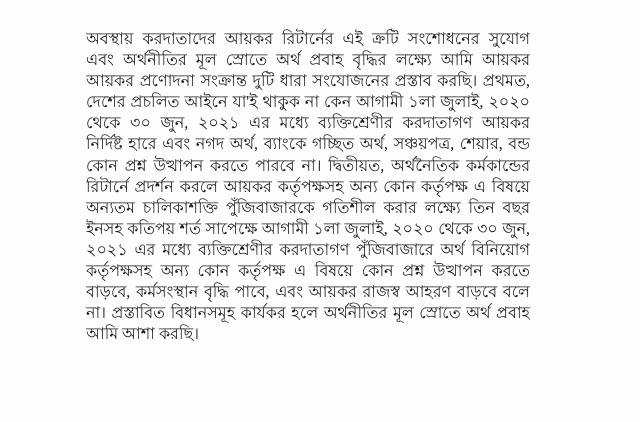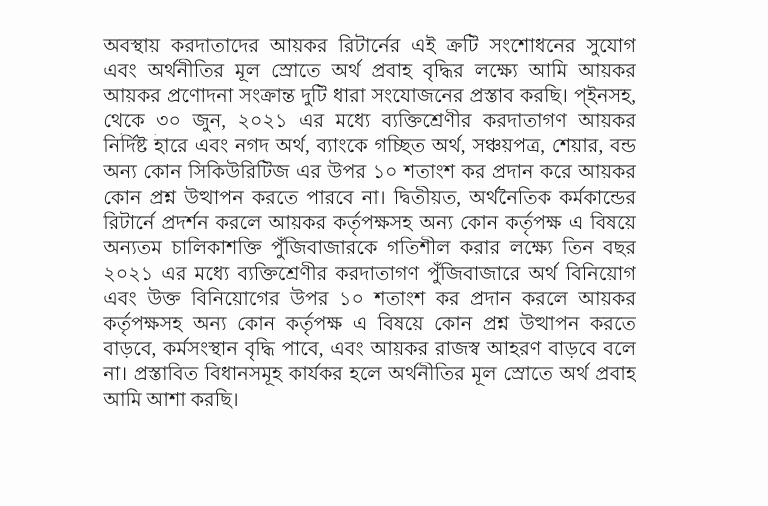--- a/index.html
+++ b/index.html
@@ -36,27 +36,27 @@
     text-align-last: left;
   }
 </style>
 </head>
 <body>
 
 <div class="page">
   <div class="textblock">
     <div class="ln">অবস্থায় করদাতাদের আয়কর রিটার্নের এই ক্রটি সংশোধনের সুযোগ প্রদান</div>
     <div class="ln">এবং অর্থনীতির মূল স্রোতে অর্থ প্রবাহ বৃদ্ধির লক্ষ্যে আমি আয়কর অধ্যাদেশে</div>
-    <div class="ln">আয়কর প্রণোদনা সংক্রান্ত দুটি ধারা সংযোজনের প্রস্তাব করছি। প্ইনসহ,</div>
+    <div class="ln">আয়কর প্রণোদনা সংক্রান্ত দুটি ধারা সংযোজনের প্রস্তাব করছি। প্রথমত,</div>
+    <div class="ln">দেশের প্রচলিত আইনে যা'ই থাকুক না কেন আগামী ১লা জুলাই, ২০২০</div>
     <div class="ln">থেকে ৩০ জুন, ২০২১ এর মধ্যে ব্যক্তিশ্রেণীর করদাতাগণ আয়কর রিটার্নে</div>
     <div class="ln">নির্দিষ্ট হারে এবং নগদ অর্থ, ব্যাংকে গচ্ছিত অর্থ, সঞ্চয়পত্র, শেয়ার, বন্ড বা</div>
-    <div class="ln">অন্য কোন সিকিউরিটিজ এর উপর ১০ শতাংশ কর প্রদান করে আয়কর</div>
     <div class="ln">কোন প্রশ্ন উত্থাপন করতে পারবে না। দ্বিতীয়ত, অর্থনৈতিক কর্মকান্ডের</div>
     <div class="ln">রিটার্নে প্রদর্শন করলে আয়কর কর্তৃপক্ষসহ অন্য কোন কর্তৃপক্ষ এ বিষয়ে</div>
     <div class="ln">অন্যতম চালিকাশক্তি পুঁজিবাজারকে গতিশীল করার লক্ষ্যে তিন বছর লক-</div>
+    <div class="ln">ইনসহ কতিপয় শর্ত সাপেক্ষে আগামী ১লা জুলাই, ২০২০ থেকে ৩০ জুন,</div>
     <div class="ln">২০২১ এর মধ্যে ব্যক্তিশ্রেণীর করদাতাগণ পুঁজিবাজারে অর্থ বিনিয়োগ করলে</div>
-    <div class="ln">এবং উক্ত বিনিয়োগের উপর ১০ শতাংশ কর প্রদান করলে আয়কর</div>
     <div class="ln">কর্তৃপক্ষসহ অন্য কোন কর্তৃপক্ষ এ বিষয়ে কোন প্রশ্ন উত্থাপন করতে পারবে</div>
     <div class="ln">বাড়বে, কর্মসংস্থান বৃদ্ধি পাবে, এবং আয়কর রাজস্ব আহরণ বাড়বে বলে</div>
     <div class="ln">না। প্রস্তাবিত বিধানসমূহ কার্যকর হলে অর্থনীতির মূল স্রোতে অর্থ প্রবাহ</div>
     <div class="ln last">আমি আশা করছি।</div>
   </div>
 </div>
 
 </body></html>

